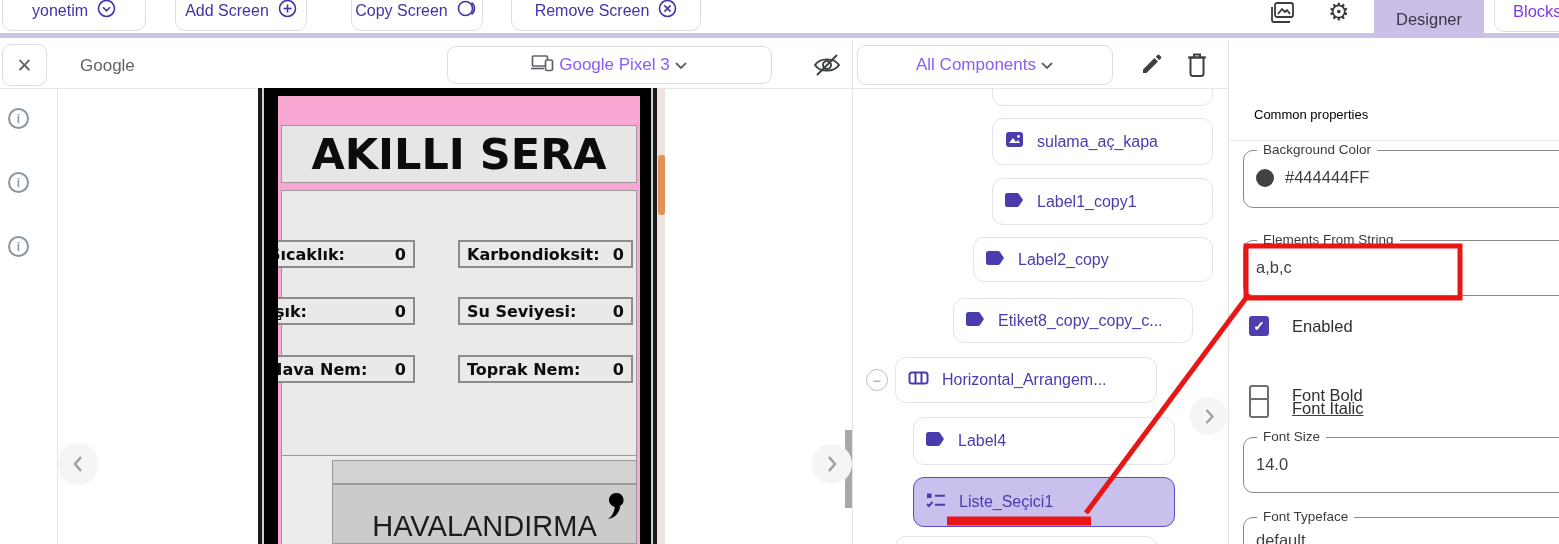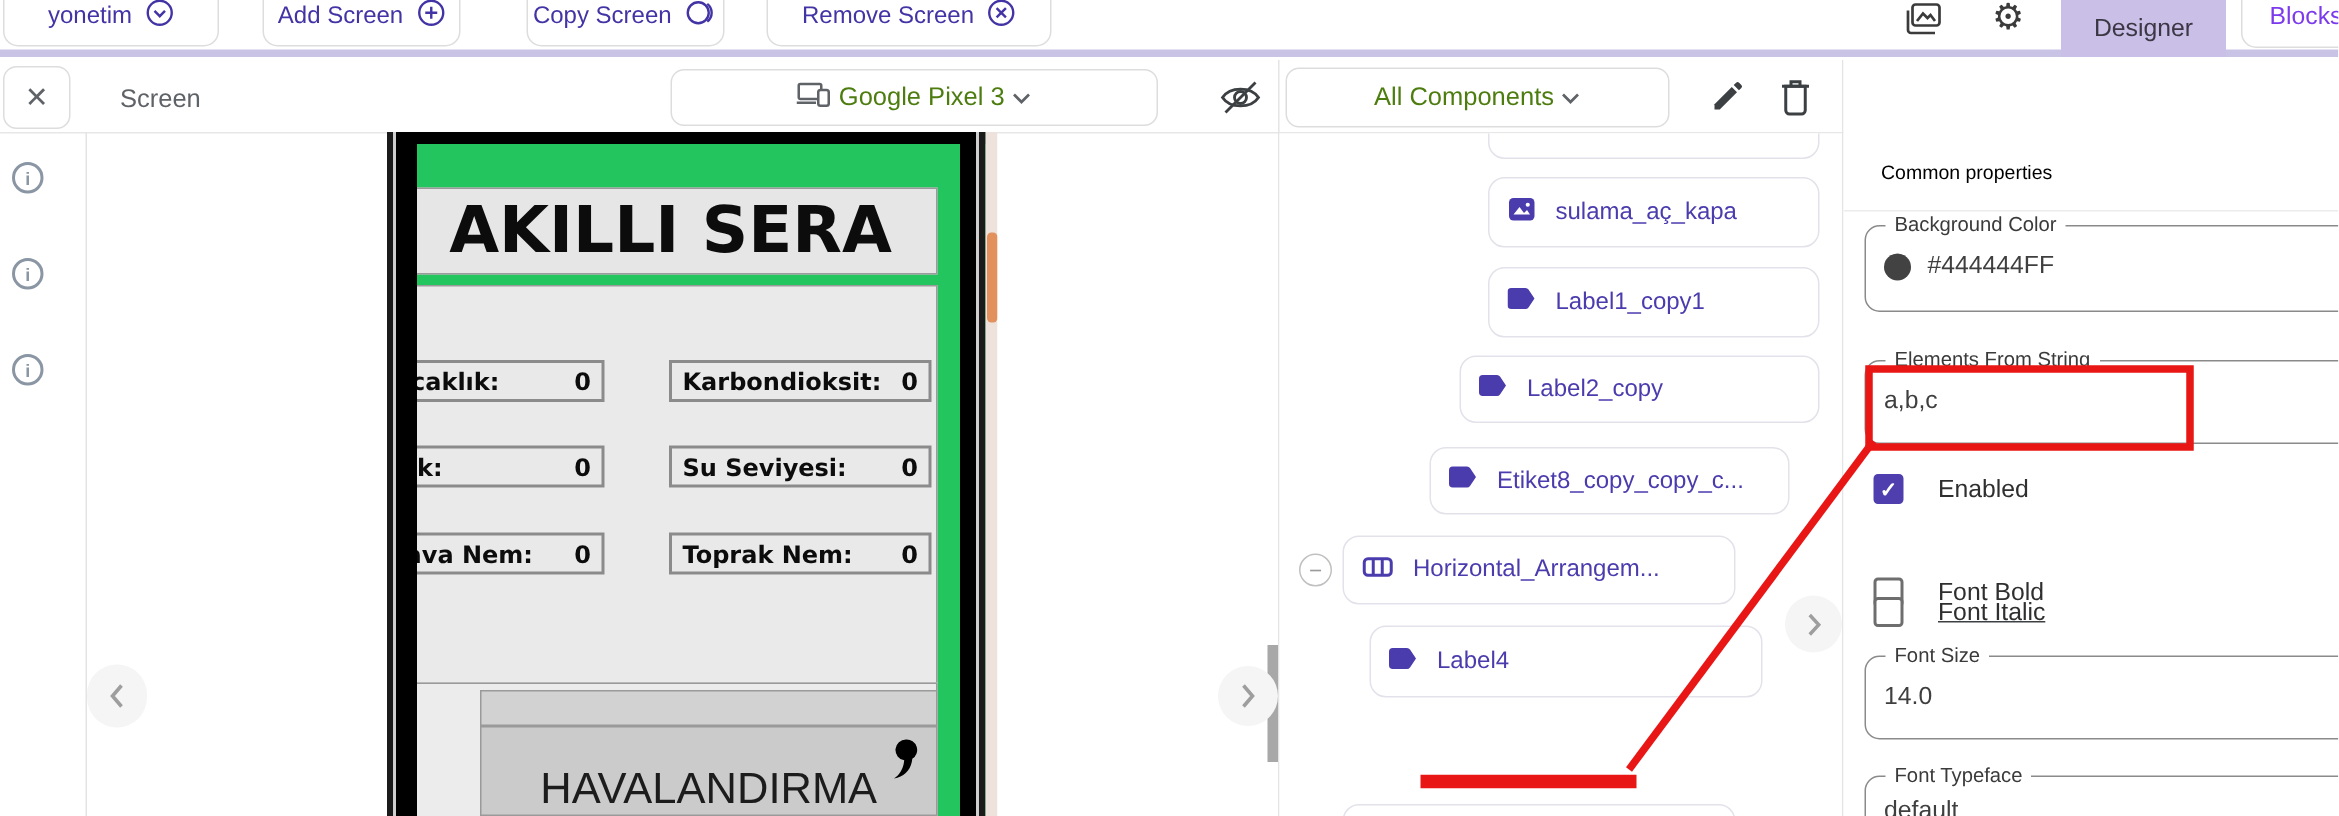--- a/index.html
+++ b/index.html
@@ -16,29 +16,29 @@
         border-radius:10px;display:flex;align-items:center;font-size:16.5px;color:#7c3aed;padding-left:18px;box-sizing:border-box;}
   .icon-btn{position:absolute;display:flex;align-items:center;justify-content:center;color:#3b3b3b;}
   .gear-glyph{font-size:24px;line-height:1;color:#3b3b3b;}
   
   .hdiv{position:absolute;left:0;top:88px;width:1559px;height:1px;background:#e7e7e7;}
   .vdiv{position:absolute;top:40px;bottom:0;width:1px;background:#e4e4e4;}
   .close-btn{position:absolute;left:2px;top:44px;width:45px;height:42px;border:1px solid #ddd;border-radius:9px;
         display:flex;align-items:center;justify-content:center;font-size:19px;color:#5f6368;box-sizing:border-box;background:#fff;}
   .hdr-label{position:absolute;font-size:17px;color:#5f6368;}
   .hdr-btn{position:absolute;border:1px solid #ddd;border-radius:9px;background:#fff;display:flex;align-items:center;
-        justify-content:center;gap:4px;color:#4d7c0f;font-size:17px;box-sizing:border-box;}
+        justify-content:center;gap:4px;color:#8b5cf6;font-size:17px;box-sizing:border-box;}
   
   .info-ic{position:absolute;left:8px;width:21px;height:21px;border:2px solid #8a96a3;border-radius:50%;
         display:flex;align-items:center;justify-content:center;font-size:12px;color:#8a96a3;font-weight:bold;box-sizing:border-box;background:#fff;}
   
   .pill{position:absolute;background:#f5f5f5;border-radius:20px;display:flex;align-items:center;justify-content:center;}
   .scroll-thumb{position:absolute;left:845px;top:430px;width:7px;height:78px;background:#a8a8a8;}
   .phone{position:absolute;left:258px;top:88px;width:407px;height:456px;overflow:hidden;}
-  .phone-screen{position:absolute;left:8px;top:0;width:394px;height:456px;background:#22c55e;}
+  .phone-screen{position:absolute;left:20px;top:0;width:394px;height:456px;background:#f9a8d4;}
   .p-title{position:absolute;left:23px;top:37px;width:356px;height:58px;background:#e6e6e6;border:1px solid #9a9a9a;
         box-sizing:border-box;display:flex;align-items:center;justify-content:center;
         font-family:"DejaVu Sans","Liberation Sans",sans-serif;font-weight:800;font-size:43px;color:#0c0c0c;letter-spacing:0px;white-space:nowrap;}
   .p-panel{position:absolute;left:23px;top:102px;width:356px;height:266px;background:#eaeaea;border:1px solid #9a9a9a;box-sizing:border-box;}
   .sensor{position:absolute;height:28px;background:#e9e9e9;border:2px solid #8b8b8b;box-sizing:border-box;
         display:flex;align-items:center;justify-content:space-between;padding:0 7px;
         font-family:"DejaVu Sans","Liberation Sans",sans-serif;font-weight:bold;font-size:16px;color:#0c0c0c;white-space:nowrap;}
   .hav-outer{position:absolute;left:23px;top:367px;width:356px;height:90px;background:#ececec;border:1px solid #9a9a9a;box-sizing:border-box;}
   .hav-strip{position:absolute;left:74px;top:372px;width:305px;height:24px;background:#d2d2d2;border:1px solid #9a9a9a;box-sizing:border-box;}
   .hav-main{position:absolute;left:74px;top:396px;width:305px;height:60px;background:#cbcbcb;border:1px solid #9a9a9a;box-sizing:border-box;
@@ -136,21 +136,21 @@
     <span>Blocks</span>
   </div>
 
   <div class="hdiv"></div>
   <div class="vdiv" style="left:852px;"></div>
   <div class="vdiv" style="left:1228px;"></div>
 
   <div class="close-btn">
     <span>✕</span>
   </div>
-  <div class="hdr-label" style="left:80px;top:56px;">Screen</div>
+  <div class="hdr-label" style="left:80px;top:56px;">Google</div>
 
   <div class="hdr-btn" style="left:447px;top:46px;width:325px;height:38px;">
     <span>
       <svg width="24" height="20" viewBox="0 0 24 20" fill="none" stroke="#5f6368" stroke-width="1.7">
         <rect x="1.5" y="3" width="15" height="10" rx="1"></rect>
           <line x1="0" y1="15.5" x2="13" y2="15.5"></line>
         <rect x="14.5" y="7" width="7" height="10.5" rx="1.5" fill="#fff"></rect>
         </svg></span>
     <span>Google Pixel 3</span>
     <span>
@@ -314,20 +314,30 @@
     </div>
 
     <div class="tcard" style="left:60px;top:328px;width:262px;height:48px;">
       <span>
         <svg width="19" height="16" viewBox="0 0 19 16">
             <path d="M2.5 1 h9.5 a2.5 2.5 0 0 1 2 1 l4 6 -4 6 a2.5 2.5 0 0 1 -2 1 h-9.5 a2.5 2.5 0 0 1 -2.5-2.5 v-9 a2.5 2.5 0 0 1 2.5-2.5 z" fill="#4b3cae"></path>
           </svg></span>
       <span>Label4</span>
     </div>
 
+    <div class="tcard selected" style="left:60px;top:388px;width:262px;height:50px;">
+      <span>
+        <svg width="20" height="17" viewBox="0 0 20 17" fill="none" stroke="#4b3cae" stroke-width="1.9">
+          <rect x="1" y="1.5" width="4.5" height="4.5" fill="#4b3cae" stroke="none"></rect>
+            <line x1="9" y1="3.8" x2="19" y2="3.8"></line>
+          <polyline points="1,12 3,14 6.5,10"></polyline>
+            <line x1="9" y1="12.8" x2="19" y2="12.8"></line>
+          </svg></span>
+      <span>Liste_Seçici1</span>
+    </div>
 
     <div class="tcard" style="left:42px;top:447px;width:262px;height:59px;"></div>
 
     <div class="pill" style="left:337px;top:308px;width:38px;height:38px;">
       <svg width="11" height="17" viewBox="0 0 11 17" fill="none" stroke="#9e9e9e" stroke-width="2.3">
           <polyline points="2.5,2 8.5,8.5 2.5,15"></polyline>
         </svg>
     </div>
   </div>
 

